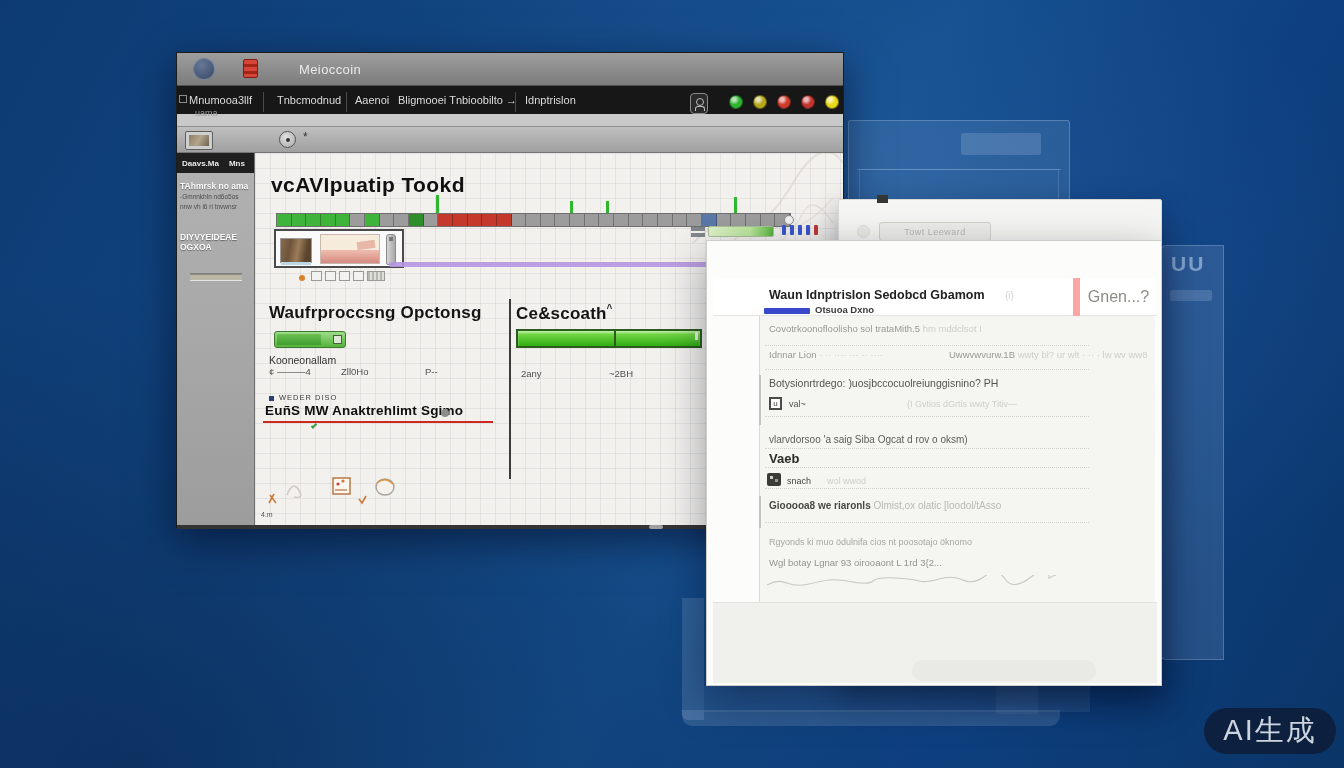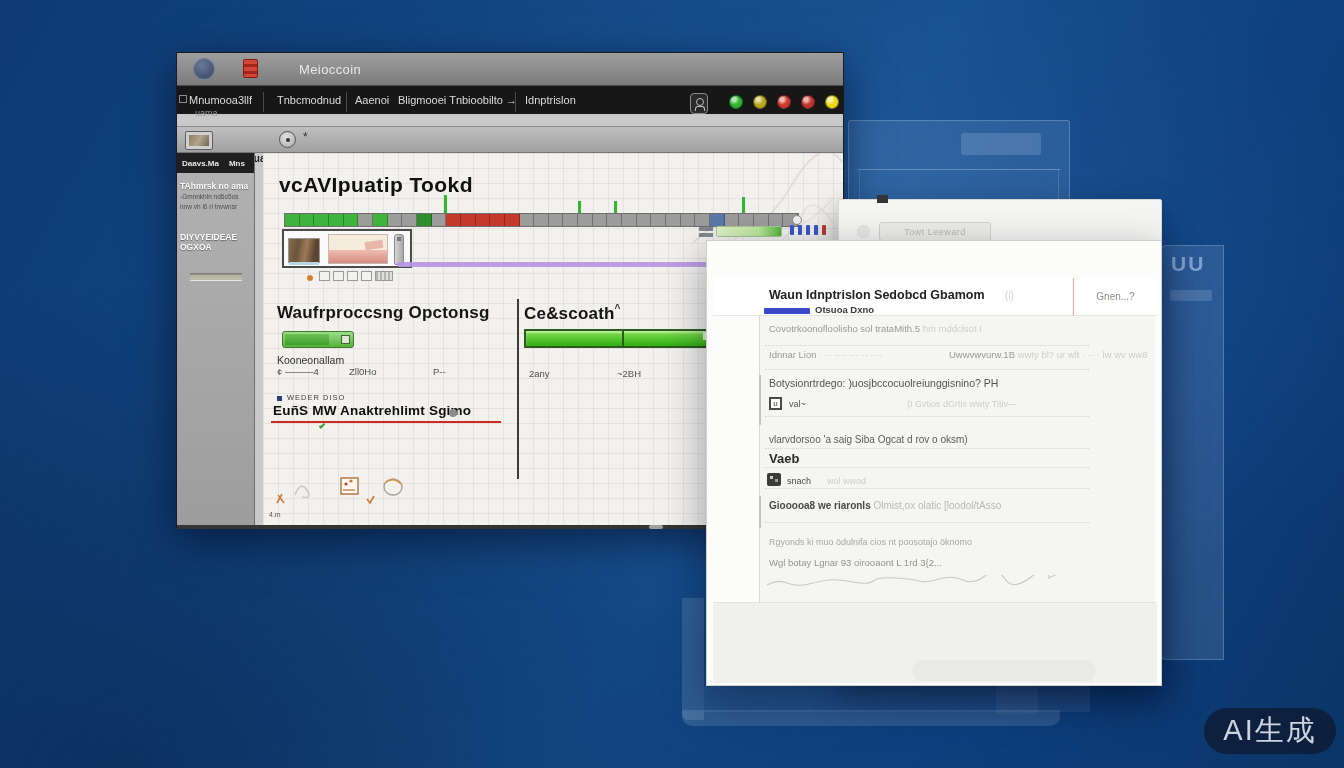--- a/index.html
+++ b/index.html
@@ -71,21 +71,21 @@
   #sidebar-tabs { height:20px; background:#1f1f1f; display:flex; align-items:center; gap:10px; padding-left:5px; }
   .sb-tab { font-size:8px; font-weight:bold; color:#e8e8e8; }
   .sb-title { font-size:8.5px; font-weight:bold; color:#fcfcfc; text-shadow:0 1px 1px rgba(0,0,0,0.4); padding:8px 3px 1px; }
   .sb-line { font-size:6.5px; color:#4c4c4c; padding:1px 3px; line-height:1.25; }
   #sb-button { position:absolute; left:13px; top:120px; width:52px; height:8px; background:#bcb8a8;
     border-top:1px solid #7e7e7e; border-bottom:1px solid #e4e4e4; box-shadow:inset 0 1px 1px rgba(0,0,0,0.25); }
 
   #content { flex:1; position:relative; background-color:#f2f1ee;
     background-image:linear-gradient(rgba(110,110,110,0.10) 1px, transparent 1px),
                      linear-gradient(90deg, rgba(110,110,110,0.10) 1px, transparent 1px);
-    background-size:15px 15px; overflow:hidden;margin-left:8px; }
+    background-size:15px 15px; overflow:hidden; }
   #content-sketch { right:0; top:0; opacity:.55; }
   #content-title { left:16px; top:20px; font-size:21px; font-weight:bold; color:#101010; letter-spacing:.4px; }
 
   #timeline-ticks { left:21px; top:42px; width:515px; height:18px; }
   .ttick { position:absolute; bottom:0; width:3px; background:#2eb82e; }
   #timeline-bar { left:21px; top:60px; width:515px; height:14px; display:flex; border:1px solid #6f6f6f; background:#9c9c9c; }
   .tseg { flex:1; border-right:1px solid rgba(0,0,0,0.28); }
   #timeline-knob { left:529px; top:62px; width:10px; height:10px; border-radius:50%; background:#efefef; border:1px solid #8a8a8a; }
 
   #selection-box { left:19px; top:76px; width:130px; height:39px; border:2px solid #4a4a4a; background:#fafafa; }
@@ -150,22 +150,22 @@
 
   #dialog { left:706px; top:240px; width:456px; height:446px; background:#fcfcfa;
     border:1px solid #cfcfca; box-shadow:0 14px 40px rgba(0,5,25,0.38); }
   #dlg-header { left:6px; top:0; width:444px; height:37px; border-top:1px solid #e6e6e2; border-bottom:1px solid #e2e2de; background:#fdfdfc; }
   #dlg-header .faint-l { position:absolute; left:24px; top:13px; font-size:10px; color:#c8c8c2; letter-spacing:.5px; }
   #dlg-title { position:absolute; left:140px; top:8px; width:140px; text-align:center; font-size:15px; font-weight:bold; color:#1b1b1b; }
   #dlg-header .faint-r { position:absolute; right:14px; top:13px; font-size:10px; color:#cbcbc5; letter-spacing:.4px; }
   #dlg-subheader { left:6px; top:37px; width:444px; height:38px; border-bottom:1px solid #e5e5e1; background:#fff; }
   #dlg-sub-title { position:absolute; left:56px; top:10px; font-size:12.5px; font-weight:bold; color:#222; }
   #dlg-sub-info { position:absolute; left:292px; top:12px; font-size:10px; color:#d2d2cc; }
-  #dlg-action-cell { position:absolute; left:360px; top:0; width:84px; height:38px; border-left:1px solid #fca5a5;
-    font-size:10px; color:#8c8c86; text-align:center; line-height:38px; }
+  #dlg-action-cell { position:absolute; left:360px; top:0; width:84px; height:38px; border-left:7px solid #fca5a5;
+    font-size:16px; color:#8c8c86; text-align:center; line-height:38px; }
   #dlg-progress { left:57px; top:67px; width:46px; height:6px; background:#3948c8; border-radius:1px; }
   #dlg-progress-label { left:108px; top:63px; font-size:9.5px; font-weight:bold; color:#3a3a38; }
 
   #dlg-form-bg { left:52px; top:75px; width:396px; height:286px; background:#f5f5f2; border-left:1px solid #dadad5; }
   .frow { position:absolute; left:62px; white-space:nowrap; }
   .dotline { position:absolute; left:58px; width:324px; border-bottom:1px dotted #d3d3cd; }
   .accent { position:absolute; left:52px; width:2px; background:#c4c4bf; }
   .gtext { color:#9a9a94; } .ftext { color:#cfcfc8; } .dtext { color:#55544e; }
   #dlg-checkbox { left:62px; top:156px; width:13px; height:13px; border:2px solid #4a4a46; background:#fdfdfb;
     font-size:8px; color:#444; text-align:center; line-height:10px; }

